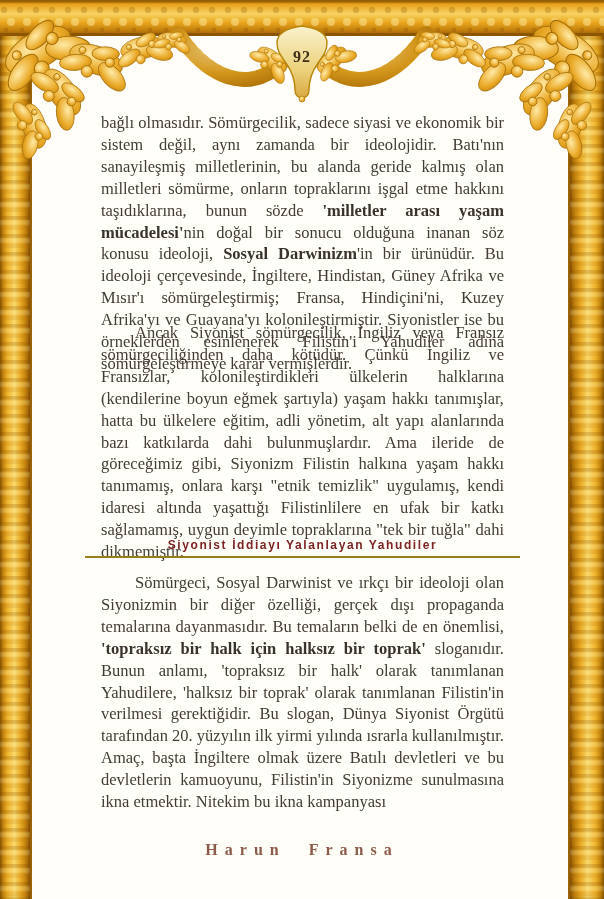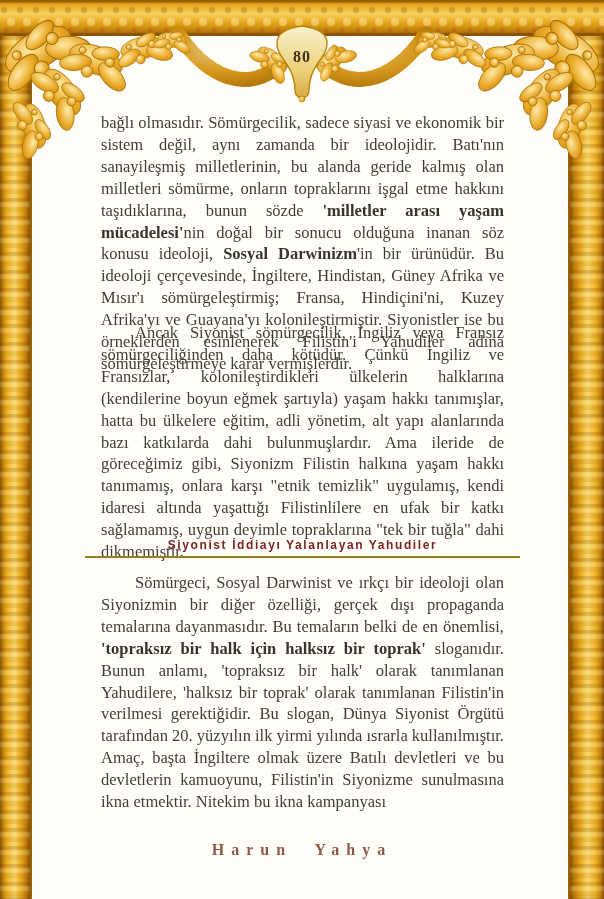--- a/index.html
+++ b/index.html
@@ -146,31 +146,31 @@
     </g>
 
     <g fill="url(#lg)">
       <use href="#cl" transform="translate(272 60) rotate(40) scale(0.72)"></use>
       <use href="#cl" transform="translate(332 60) rotate(-40) scale(0.72)"></use>
     </g>
     <path d="M302 26 c15 2 25 7 25 17 c0 9 -5 14 -9 20 c-5 7 -9 16 -9 27 c0 5 -3 8 -7 8 c-4 0 -7 -3 -7 -8 c0 -11 -4 -20 -9 -27 c-4 -6 -9 -11 -9 -20 c0 -10 10 -15 25 -17 z" fill="url(#shg)" stroke="#b8860b" stroke-width="1.4"></path>
     <circle cx="302" cy="99" r="3" fill="url(#lg)" stroke="#a5700a" stroke-width="0.6"></circle>
   </svg>
 
-  <div class="page-number">80</div>
+  <div class="page-number">92</div>
 
   <div class="textblock" style="top:96px">
     <p><span>bağlı olmasıdır. Sömürgecilik, sadece siyasi ve ekonomik bir sistem değil, aynı zamanda bir ideolojidir. Batı'nın sanayileşmiş milletlerinin, bu alanda geride kalmış olan milletleri sömürme, onların topraklarını işgal etme hakkını taşıdıklarına, bunun sözde </span><b>'milletler arası yaşam mücadelesi'</b><span>nin doğal bir sonucu olduğuna inanan söz konusu ideoloji, </span><b>Sosyal Darwinizm</b><span>'in bir ürünüdür. Bu ideoloji çerçevesinde, İngiltere, Hindistan, Güney Afrika ve Mısır'ı sömürgeleştirmiş; Fransa, Hindiçini'ni, Kuzey Afrika'yı ve Guayana'yı kolonileştirmiştir. Siyonistler ise bu örneklerden esinlenerek Filistin'i Yahudiler adına sömürgeleştirmeye karar vermişlerdir.</span></p>
   </div>
 
   <div class="textblock" style="top:306px">
     <p class="indent"><span>Ancak Siyonist sömürgecilik, İngiliz veya Fransız sömürgeciliğinden daha kötüdür. Çünkü İngiliz ve Fransızlar, kolonileştirdikleri ülkelerin halklarına (kendilerine boyun eğmek şartıyla) yaşam hakkı tanımışlar, hatta bu ülkelere eğitim, adli yönetim, alt yapı alanlarında bazı katkılarda dahi bulunmuşlardır. Ama ileride de göreceğimiz gibi, Siyonizm Filistin halkına yaşam hakkı tanımamış, onlara karşı "etnik temizlik" uygulamış, kendi idaresi altında yaşattığı Filistinlilere en ufak bir katkı sağlamamış, uygun deyimle topraklarına "tek bir tuğla" dahi dikmemiştir.</span></p>
   </div>
 
   <div class="section-heading">Siyonist İddiayı Yalanlayan Yahudiler</div>
 
   <div class="textblock" style="top:556px">
     <p class="indent"><span>Sömürgeci, Sosyal Darwinist ve ırkçı bir ideoloji olan Siyonizmin bir diğer özelliği, gerçek dışı propaganda temalarına dayanmasıdır. Bu temaların belki de en önemlisi, </span><b>'topraksız bir halk için halksız bir toprak'</b><span> sloganıdır. Bunun anlamı, 'topraksız bir halk' olarak tanımlanan Yahudilere, 'halksız bir toprak' olarak tanımlanan Filistin'in verilmesi gerektiğidir. Bu slogan, Dünya Siyonist Örgütü tarafından 20. yüzyılın ilk yirmi yılında ısrarla kullanılmıştır. Amaç, başta İngiltere olmak üzere Batılı devletleri ve bu devletlerin kamuoyunu, Filistin'in Siyonizme sunulmasına ikna etmektir. Nitekim bu ikna kampanyası</span></p>
   </div>
 
-  <div class="footer-author">Harun Yahya</div>
+  <div class="footer-author">Harun Fransa</div>
 
 </div>
 
 </body></html>

